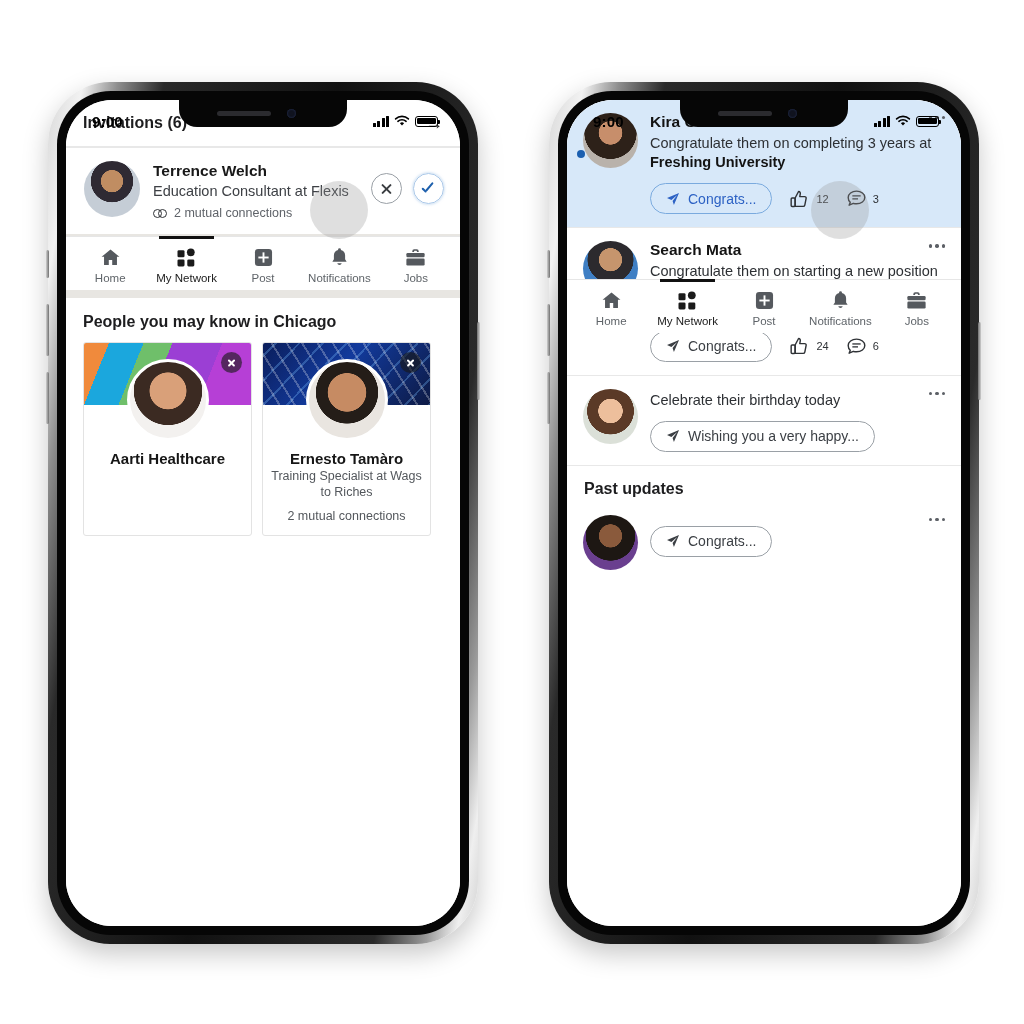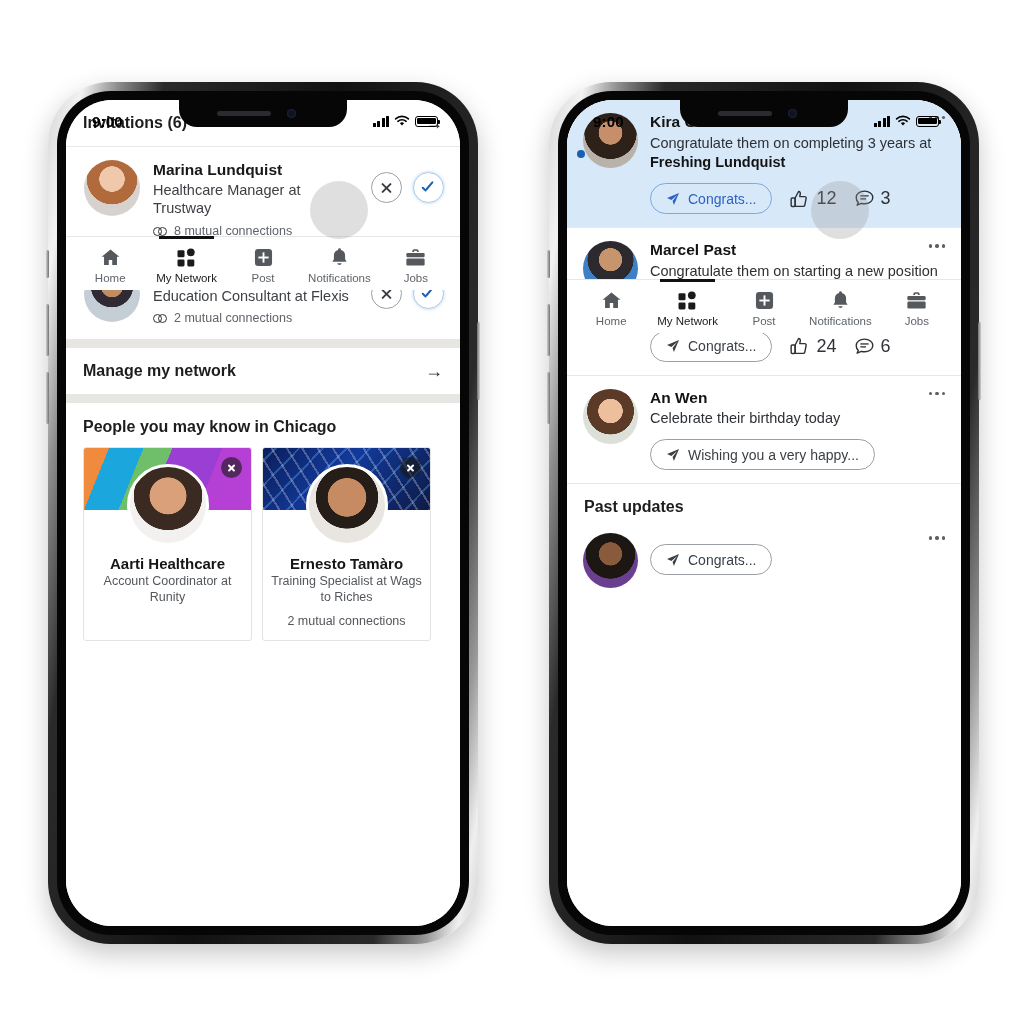--- a/index.html
+++ b/index.html
@@ -205,21 +205,21 @@
   .fcard .more i{width:3.4px;height:3.4px;border-radius:50%;background:#5c6066;display:block;}
   .frow{display:flex;align-items:center;gap:18px;margin-top:11px;}
   .pill{
     height:31px;border-radius:16px;border:1.4px solid #9aa0a6;background:transparent;
     display:inline-flex;align-items:center;gap:8px;padding:0 15px;box-sizing:border-box;
     font-size:14px;color:#3b3f44;
   }
   .pill.blue{border-color:#7aaade;color:#2d62c4;}
   .send{width:14px;height:14px;flex:0 0 auto;}
   .send svg{display:block;}
-  .stat{display:flex;align-items:center;gap:7px;font-size:18px;color:#2f3236;}
+  .stat{display:flex;align-items:center;gap:7px;font-size:11px;color:#2f3236;}
   .stat svg{display:block;}
 
   .sechdr{font-size:16px;font-weight:bold;color:#1d1d1f;padding:14px 17px 4px;}
 
   
   .nav{
     flex:0 0 auto;display:flex;border-top:1px solid #e6e6e6;background:#fff;
     padding:9px 6px 2px;position:relative;
   }
   .nav .item{flex:1;display:flex;flex-direction:column;align-items:center;gap:4px;position:relative;padding-bottom:4px;}
@@ -301,39 +301,20 @@
           <div class="sep"></div>
 
           <div class="body clip">
 
             <div class="rowhdr">
               <span class="t">Invitations (6)</span>
               <span class="arrow">→</span>
             </div>
             <div class="hairline"></div>
 
-            <div class="inv">
-              <div class="pic" style="background:radial-gradient(circle at 50% 34%,#f0c9ad 0 27%,#b06a3c 28% 54%,#d7d2cd 55% 100%);"></div>
-              <div class="info">
-                <div class="nm">Marina Lundquist</div>
-                <div class="rl">Healthcare Manager at Trustway</div>
-                <div class="mut">
-                  <span class="mutic"></span>
-                  <span>8 mutual connections</span>
-                </div>
-              </div>
-              <div class="acts">
-                <div class="cbtn">
-                    <span class="xglyph"></span>
-                  </div>
-                <div class="cbtn accept">
-                    <span class="vglyph"></span>
-                  </div>
-              </div>
-            </div>
             <div class="hairline"></div>
 
             <div class="inv">
               <div class="pic" style="background:radial-gradient(circle at 50% 36%,#c08d62 0 24%,#2f2a33 25% 46%,#c5cdd6 47% 100%);"></div>
               <div class="info">
                 <div class="nm">Terrence Welch</div>
                 <div class="rl">Education Consultant at Flexis</div>
                 <div class="mut">
                   <span class="mutic"></span>
                   <span>2 mutual connections</span>
@@ -362,21 +343,20 @@
               <div class="ttl">People you may know in Chicago</div>
               <div class="cards">
                 <div class="pcard c1">
                   <div class="cover">
                     <div class="closex">
                         <i></i>
                       </div>
                   </div>
                   <div class="ava" style="background:radial-gradient(circle at 50% 38%,#d9a079 0 30%,#3b2a22 31% 56%,#f3f1ef 57% 100%);"></div>
                   <div class="nm">Aarti Healthcare</div>
-                  <div class="rl">Account Coordinator at Runity</div>
                 </div>
                 <div class="pcard c2">
                   <div class="cover">
                     <div class="closex">
                         <i></i>
                       </div>
                   </div>
                   <div class="ava" style="background:radial-gradient(circle at 50% 40%,#c68b63 0 32%,#241d18 33% 52%,#e9e5e0 53% 100%);"></div>
                   <div class="nm">Ernesto Tamàro</div>
                   <div class="rl">Training Specialist at Wags to Riches</div>
@@ -523,21 +503,21 @@
           </div>
 
           <div class="body clip">
             <div class="feed">
 
               <div class="fcard hl">
                 <span class="dot"></span>
                 <div class="pic" style="background:radial-gradient(circle at 50% 36%,#c78e6b 0 26%,#2d2119 27% 58%,#b9b2ab 59% 100%);"></div>
                 <div class="main">
                   <div class="nm">Kira Oliver</div>
-                  <div class="txt"><span>Congratulate them on completing 3 years at </span><b>Freshing Lundquist</b></div>
+                  <div class="txt"><span>Congratulate them on completing 3 years at </span><b>Freshing University</b></div>
                   <div class="frow">
                     <div class="pill blue">
                       <span class="send">
                         <svg width="14" height="14" viewBox="0 0 14 14">
                             <path d="M13 1 1 6.1l4.4 1.8L11.2 3 6.6 9l1.3 4z" fill="#2d62c4"></path>
                           </svg>
                       </span>
                       <span>Congrats...</span>
                     </div>
                     <div class="stat">
@@ -561,21 +541,21 @@
                     <i></i>
                     <i></i>
                     <i></i>
                   </div>
               </div>
               <div class="hairline"></div>
 
               <div class="fcard">
                 <div class="pic" style="background:radial-gradient(circle at 50% 34%,#c6956d 0 25%,#2c2a2e 26% 50%,#3f7fc4 51% 100%);"></div>
                 <div class="main">
-                  <div class="nm">Marcel Past</div>
+                  <div class="nm">Search Mata</div>
                   <div class="txt"><span>Congratulate them on starting a new position as Registered Nurse at </span><b>College of Health Sciences</b></div>
                   <div class="frow">
                     <div class="pill">
                       <span class="send">
                         <svg width="14" height="14" viewBox="0 0 14 14">
                             <path d="M13 1 1 6.1l4.4 1.8L11.2 3 6.6 9l1.3 4z" fill="#3b3f44"></path>
                           </svg>
                       </span>
                       <span>Congrats...</span>
                     </div>
@@ -600,21 +580,20 @@
                     <i></i>
                     <i></i>
                     <i></i>
                   </div>
               </div>
               <div class="hairline"></div>
 
               <div class="fcard">
                 <div class="pic" style="background:radial-gradient(circle at 50% 40%,#edbf9c 0 28%,#5b3a27 29% 54%,#dbe0d8 55% 100%);"></div>
                 <div class="main">
-                  <div class="nm">An Wen</div>
                   <div class="txt"><span>Celebrate their birthday today</span></div>
                   <div class="frow">
                     <div class="pill">
                       <span class="send">
                         <svg width="14" height="14" viewBox="0 0 14 14">
                             <path d="M13 1 1 6.1l4.4 1.8L11.2 3 6.6 9l1.3 4z" fill="#3b3f44"></path>
                           </svg>
                       </span>
                       <span>Wishing you a very happy...</span>
                     </div>

